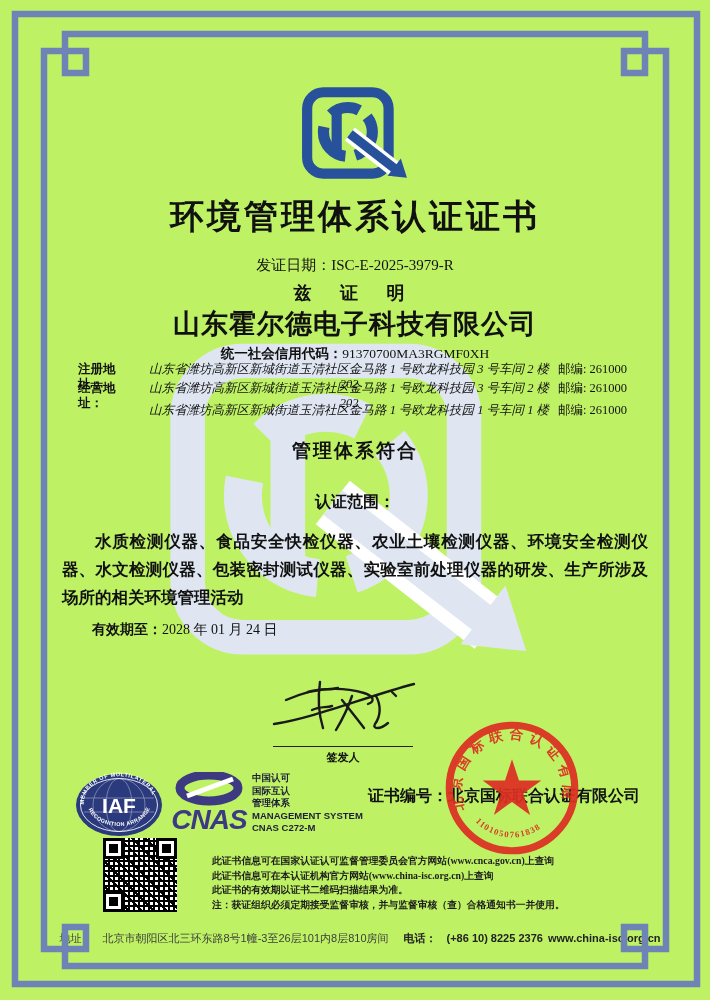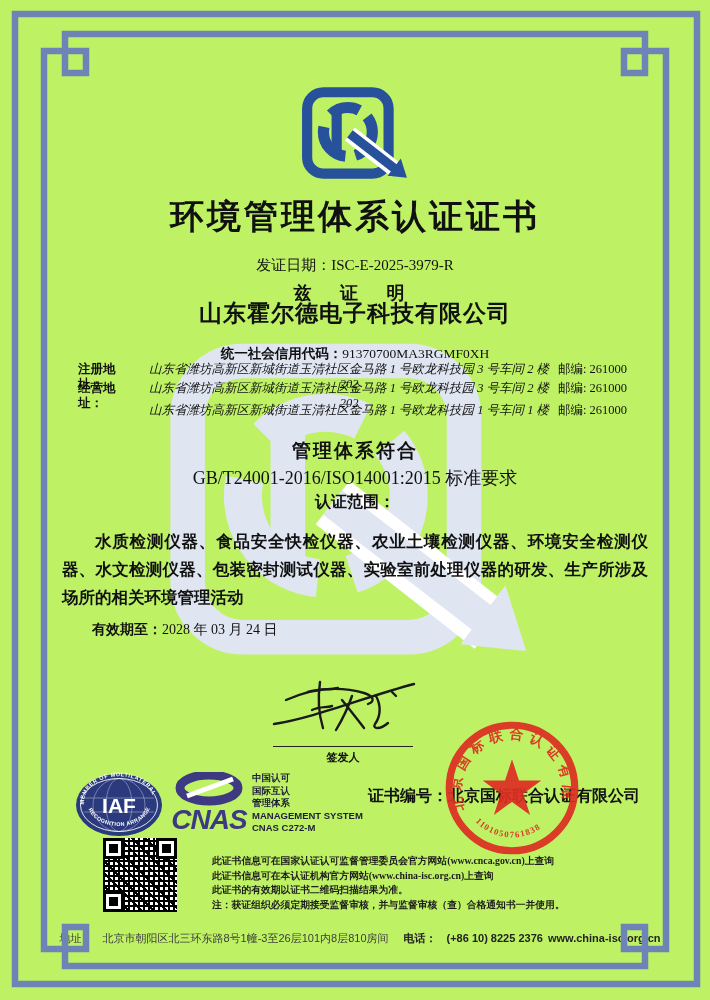--- a/index.html
+++ b/index.html
@@ -10,21 +10,21 @@
   
   .frame{left:0;top:0;z-index:3;pointer-events:none;}
   
   .wm{left:160px;top:340px;z-index:0;opacity:1;}
   .content{position:absolute;inset:0;z-index:2;}
   
   .logo{left:299px;top:86px;}
   .title{top:194px;font-size:34px;font-weight:bold;letter-spacing:3px;}
   .certno{top:256px;font-size:15px;}
   .hereby{top:281px;font-size:18px;font-weight:bold;letter-spacing:12px;}
-  .company{top:298px;font-size:23px;font-weight:bold;letter-spacing:1px;}
+  .company{top:306px;font-size:27px;font-weight:bold;letter-spacing:1px;}
   .credit{top:345px;font-size:13.5px;}
   .credit b{font-weight:bold;}
   
   .addr-row{left:78px;width:562px;display:flex;font-size:12.5px;line-height:15px;}
   .addr-row .lbl{width:62px;font-weight:bold;flex:none;}
   .addr-row .txt{flex:1;text-align:center;font-style:italic;}
   .addr-row .zip{width:82px;flex:none;text-align:left;}
   
   .sys-head{top:438px;font-size:19px;font-weight:bold;letter-spacing:2px;}
   .sys-std{top:466px;font-size:18px;}
@@ -111,26 +111,25 @@
       <span class="txt">山东省潍坊高新区新城街道玉清社区金马路 1 号欧龙科技园 3 号车间 2 楼 202</span>
       <span class="zip">邮编: 261000</span>
     </div>
     <div class="abs addr-row" style="top:403px">
       <span class="lbl"></span>
       <span class="txt">山东省潍坊高新区新城街道玉清社区金马路 1 号欧龙科技园 1 号车间 1 楼</span>
       <span class="zip">邮编: 261000</span>
     </div>
 
     <div class="abs center sys-head">管理体系符合</div>
-    <div class="abs center sys-std">GB/T24001-2016/ISO14001:2015 标准要求</div>
     <div class="abs center scope-lbl">认证范围：</div>
     <div class="abs scope">水质检测仪器、食品安全快检仪器、农业土壤检测仪器、环境安全检测仪器、水文检测仪器、包装密封测试仪器、实验室前处理仪器的研发、生产所涉及场所的相关环境管理活动</div>
 
     <div class="abs dates">
-      <div><b>有效期至：</b><span>2028 年 03 月 24 日</span></div>
+      <div><b>有效期至：</b><span>2028 年 01 月 24 日</span></div>
     </div>
 
     <div class="abs sig">
       <svg width="150" height="62" viewBox="0 0 150 62">
         <g stroke="#1a1a1a" fill="none" stroke-linecap="round" stroke-width="2.4">
           <path d="M6,46 C46,40 100,18 146,6"></path>
           <path d="M18,22 C45,10 72,8 96,15 C105,18 108,23 100,26"></path>
           <path d="M52,4 C50,18 50,34 55,50"></path>
           <path d="M40,14 C52,10 62,12 70,10"></path>
           <path d="M44,32 C52,28 58,30 64,28"></path>

